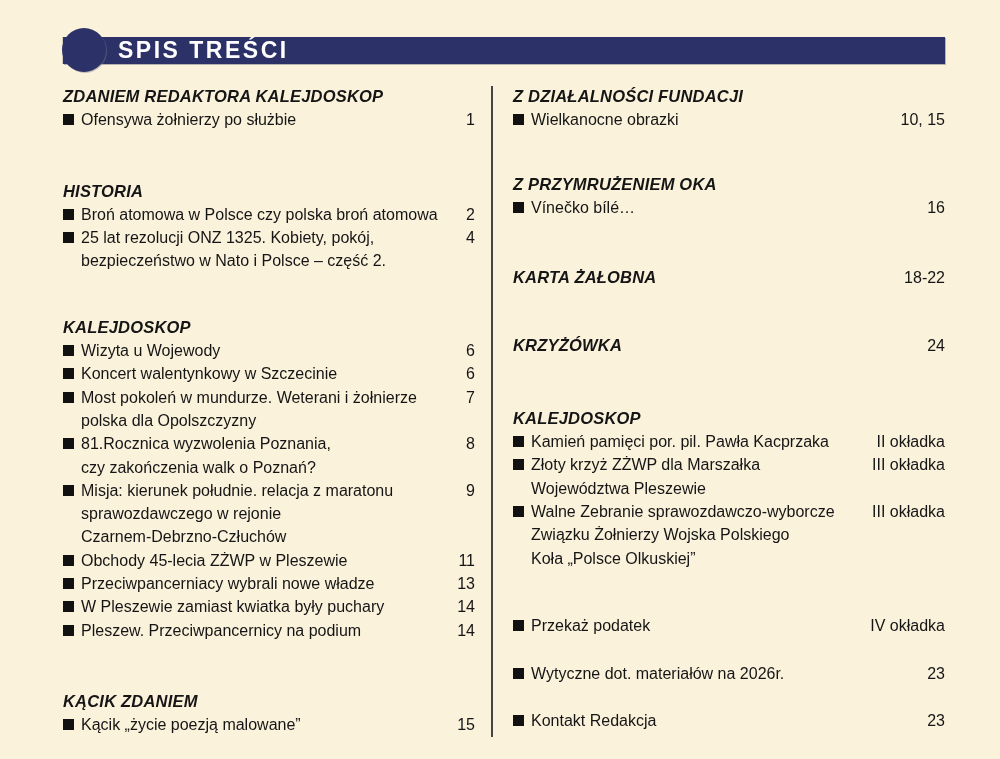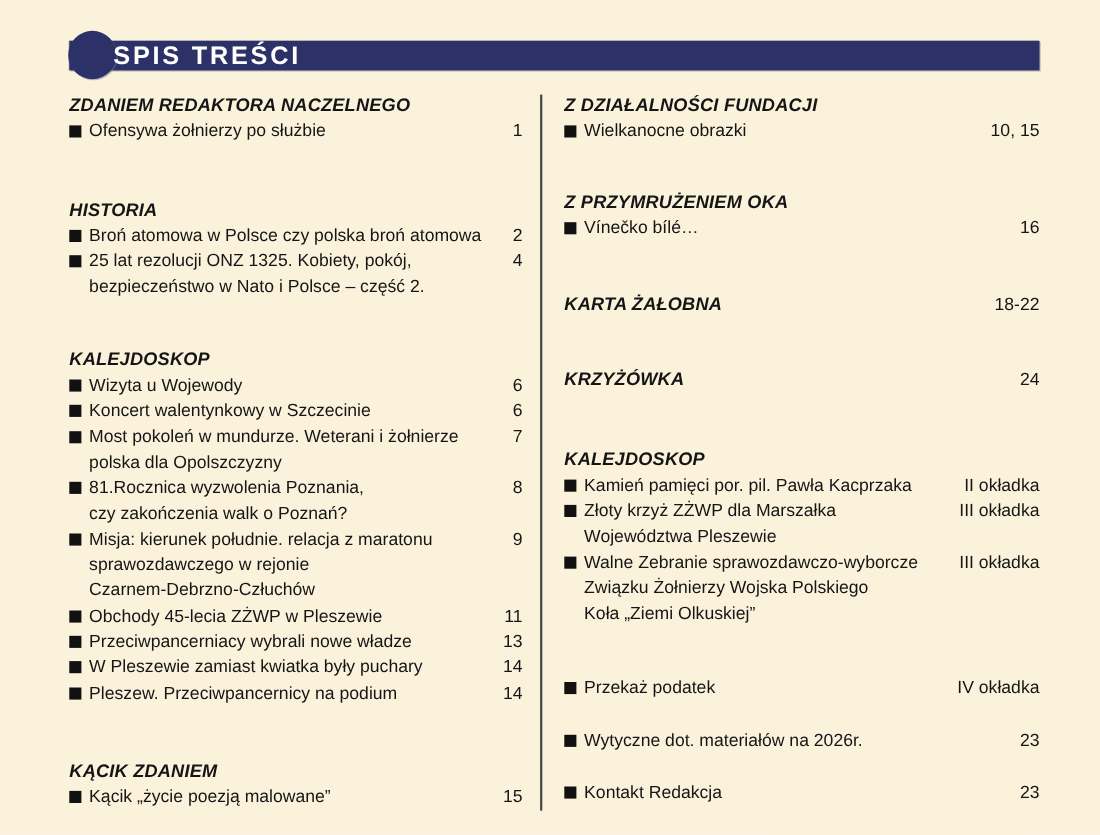--- a/index.html
+++ b/index.html
@@ -18,21 +18,21 @@
     background:#2c3168;
     box-shadow:1px 1px 0 rgba(125,125,140,.55), -1px 0 0 rgba(125,125,140,.3);
   }
   .header-circle {
     position:absolute; left:62px; top:28px;
     width:44px; height:44px; border-radius:50%;
     background:#2c3168;
     box-shadow:1px 1px 0 rgba(125,125,140,.45);
   }
   .header-title {
-    position:absolute; left:103px; top:36px;
+    position:absolute; left:118px; top:36px;
     height:29px; line-height:29px;
     color:#ffffff;
     font-size:23px; font-weight:bold; letter-spacing:2.5px;
     white-space:nowrap;
   }
   
   .column { position:absolute; top:85px; }
   .column-left  { left:63px;  width:412px; }
   .column-right { left:513px; width:432px; }
   .divider {
@@ -72,21 +72,21 @@
 
 <div class="page">
 
   <div class="header-bar"></div>
   <div class="header-circle"></div>
   <div class="header-title">SPIS TREŚCI</div>
 
   <div class="column column-left">
       <div class="toc-section" style="margin-top: 0px;">
         <div class="section-header">
-          <span class="section-header-label">ZDANIEM REDAKTORA NACZELNEGO</span>
+          <span class="section-header-label">ZDANIEM REDAKTORA KALEJDOSKOP</span>
         </div>
         <div class="toc-item">
           <span class="bullet"></span>
           <div class="item-lines">
             <div class="item-line">Ofensywa żołnierzy po służbie</div>
           </div>
           <span class="item-page">1</span>
         </div>
       </div>
       <div class="toc-section" style="margin-top: 48px;">
@@ -249,21 +249,21 @@
             <div class="item-line">Złoty krzyż ZŻWP dla Marszałka</div>
             <div class="item-line">Województwa Pleszewie</div>
           </div>
           <span class="item-page">III okładka</span>
         </div>
         <div class="toc-item">
           <span class="bullet"></span>
           <div class="item-lines">
             <div class="item-line">Walne Zebranie sprawozdawczo-wyborcze</div>
             <div class="item-line">Związku Żołnierzy Wojska Polskiego</div>
-            <div class="item-line">Koła „Ziemi Olkuskiej”</div>
+            <div class="item-line">Koła „Polsce Olkuskiej”</div>
           </div>
           <span class="item-page">III okładka</span>
         </div>
       </div>
       <div class="toc-section" style="margin-top: 44px;">
         <div class="toc-item">
           <span class="bullet"></span>
           <div class="item-lines">
             <div class="item-line">Przekaż podatek</div>
           </div>

